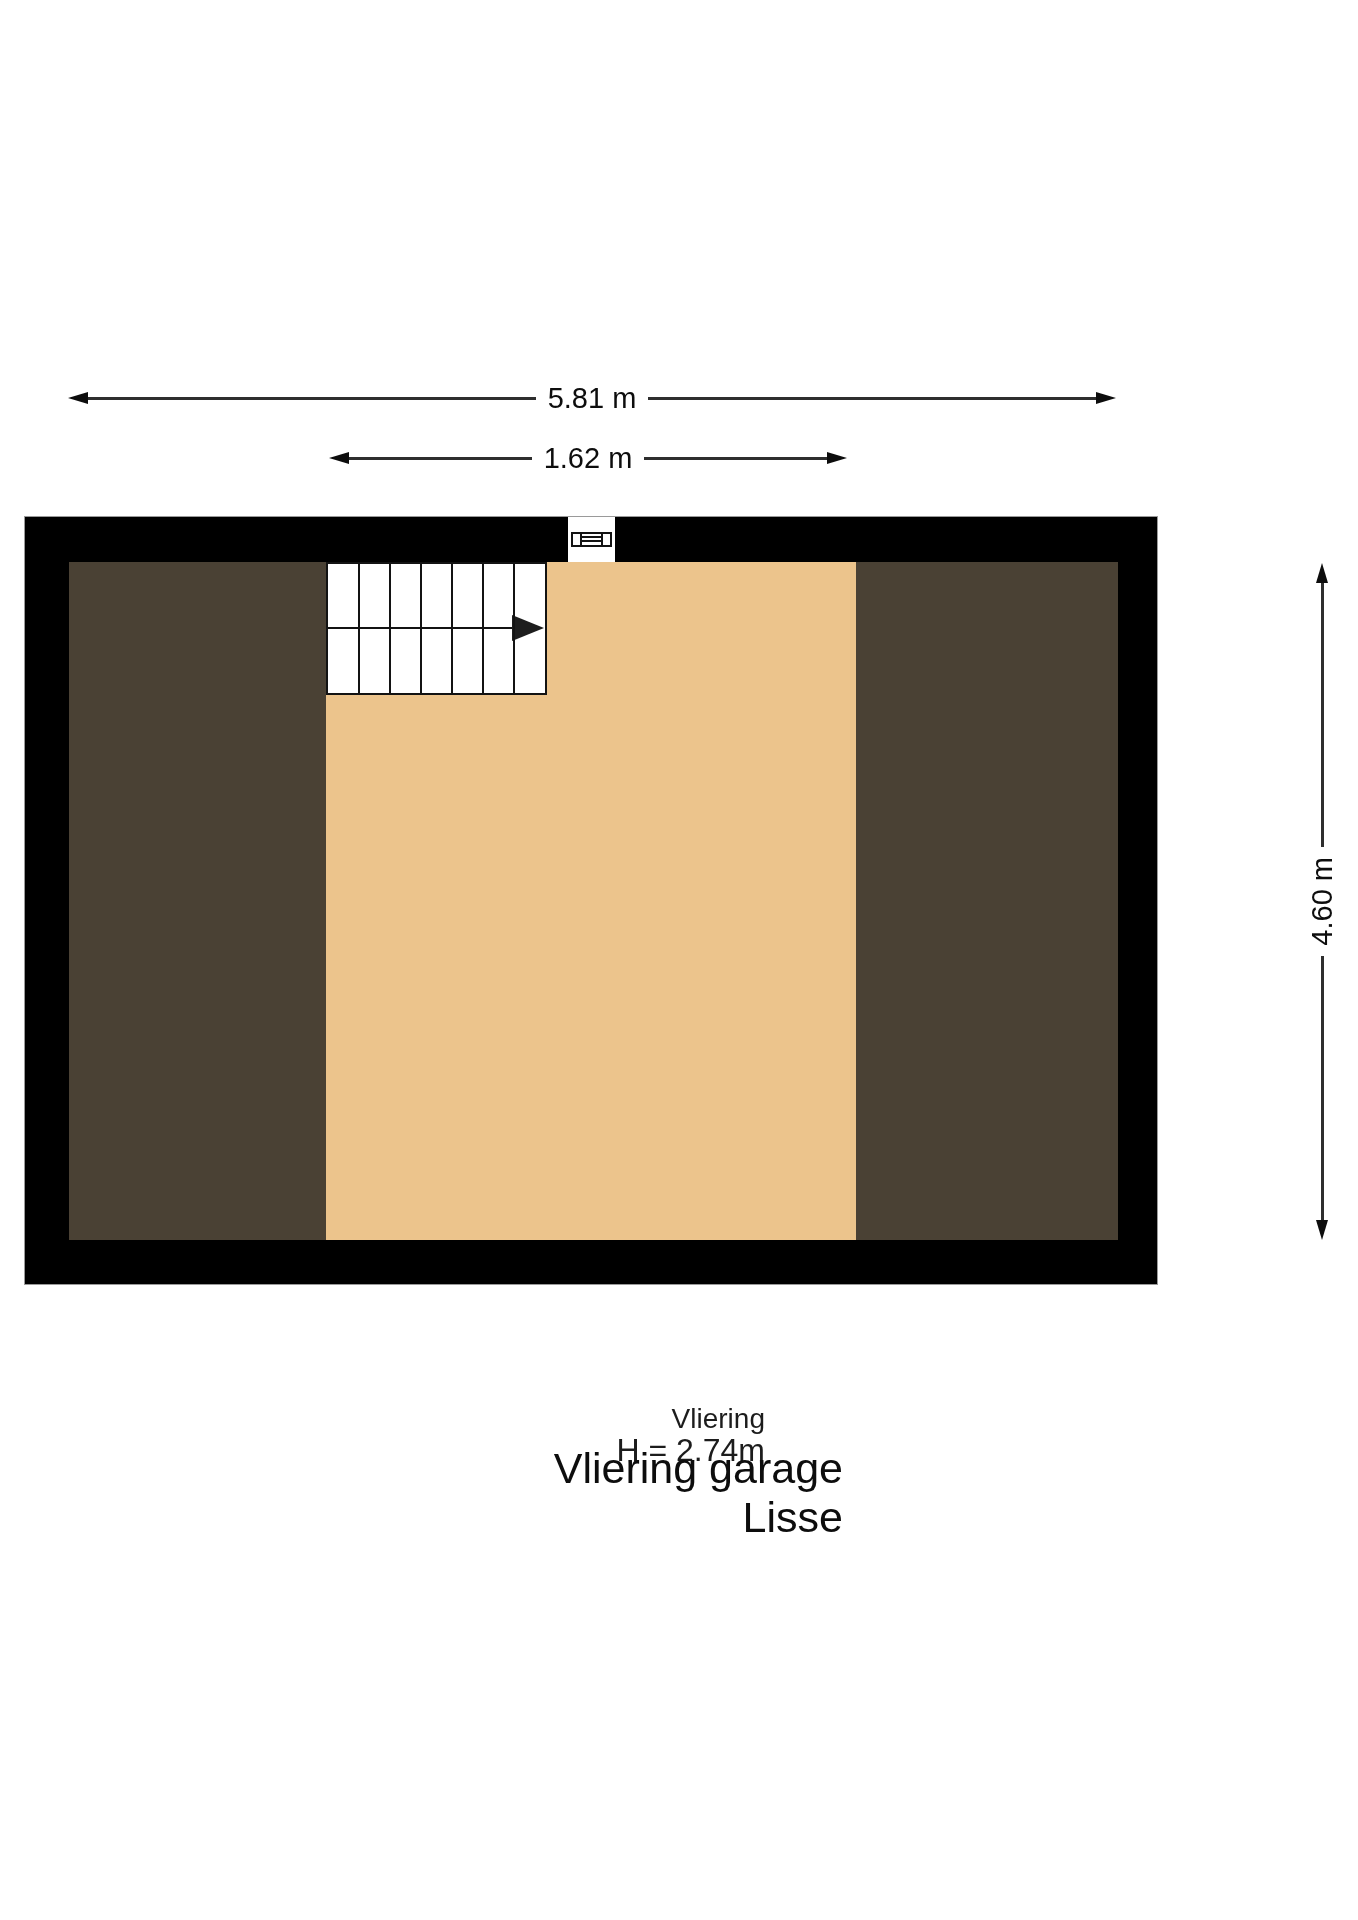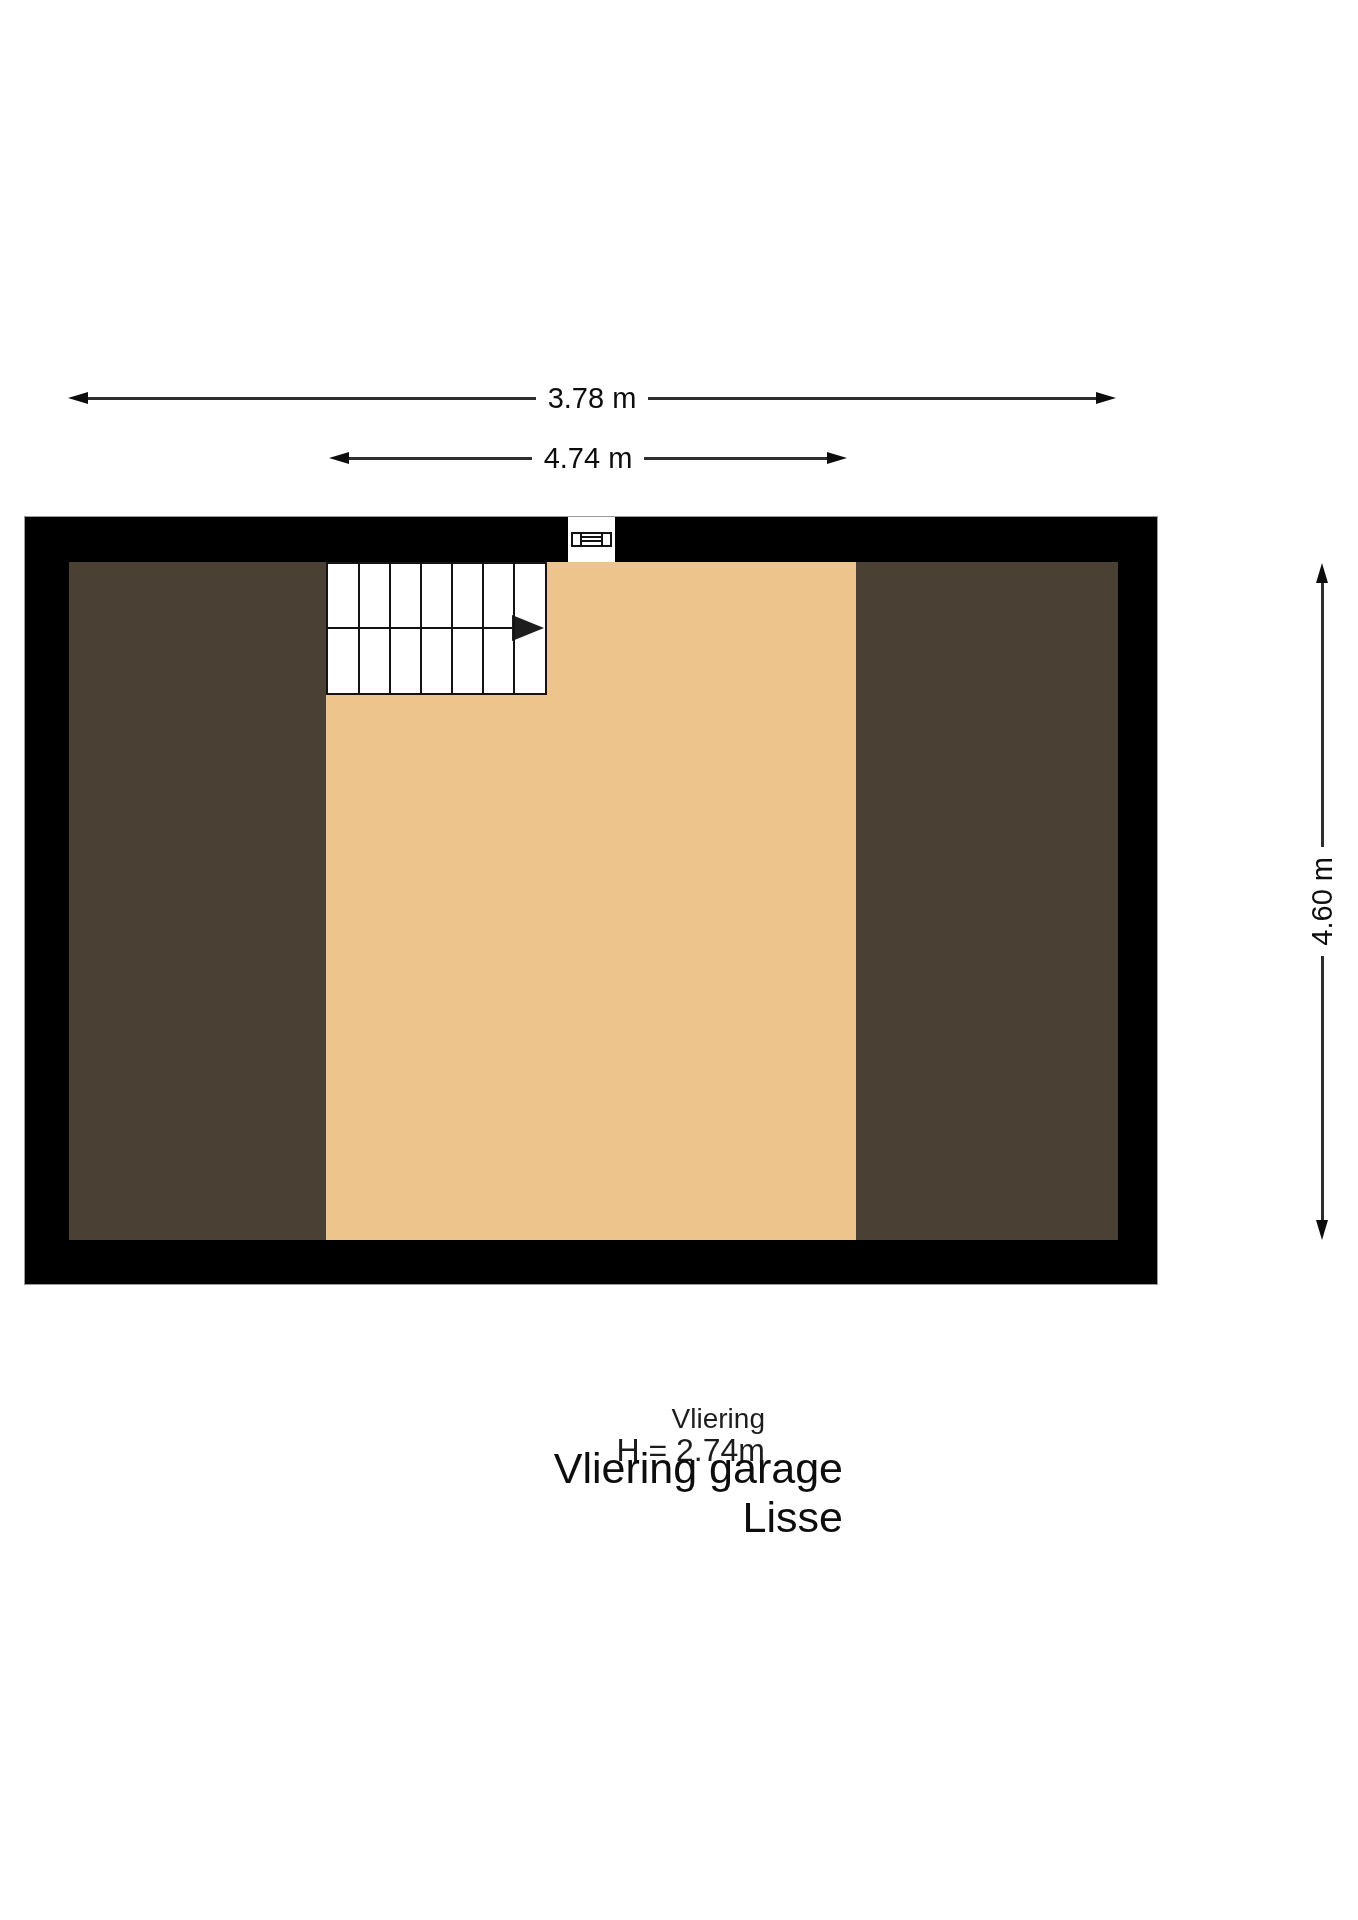--- a/index.html
+++ b/index.html
@@ -62,29 +62,29 @@
   #caption div{font-size:43px;line-height:49px;}
 </style>
 </head>
 <body>
 
 <div id="canvas">
 
   <div class="dim-h" id="dim-total">
     <div class="tri tri-left"></div>
     <div class="seg"></div>
-    <div class="lbl">3.78 m</div>
+    <div class="lbl">5.81 m</div>
     <div class="seg"></div>
     <div class="tri tri-right"></div>
   </div>
 
   <div class="dim-h" id="dim-inner">
     <div class="tri tri-left"></div>
     <div class="seg"></div>
-    <div class="lbl">4.74 m</div>
+    <div class="lbl">1.62 m</div>
     <div class="seg"></div>
     <div class="tri tri-right"></div>
   </div>
 
   <div id="plan">
     <div class="floor" id="floor-left"></div>
     <div class="floor" id="floor-center"></div>
     <div class="floor" id="floor-right"></div>
 
     <div id="stairs">

